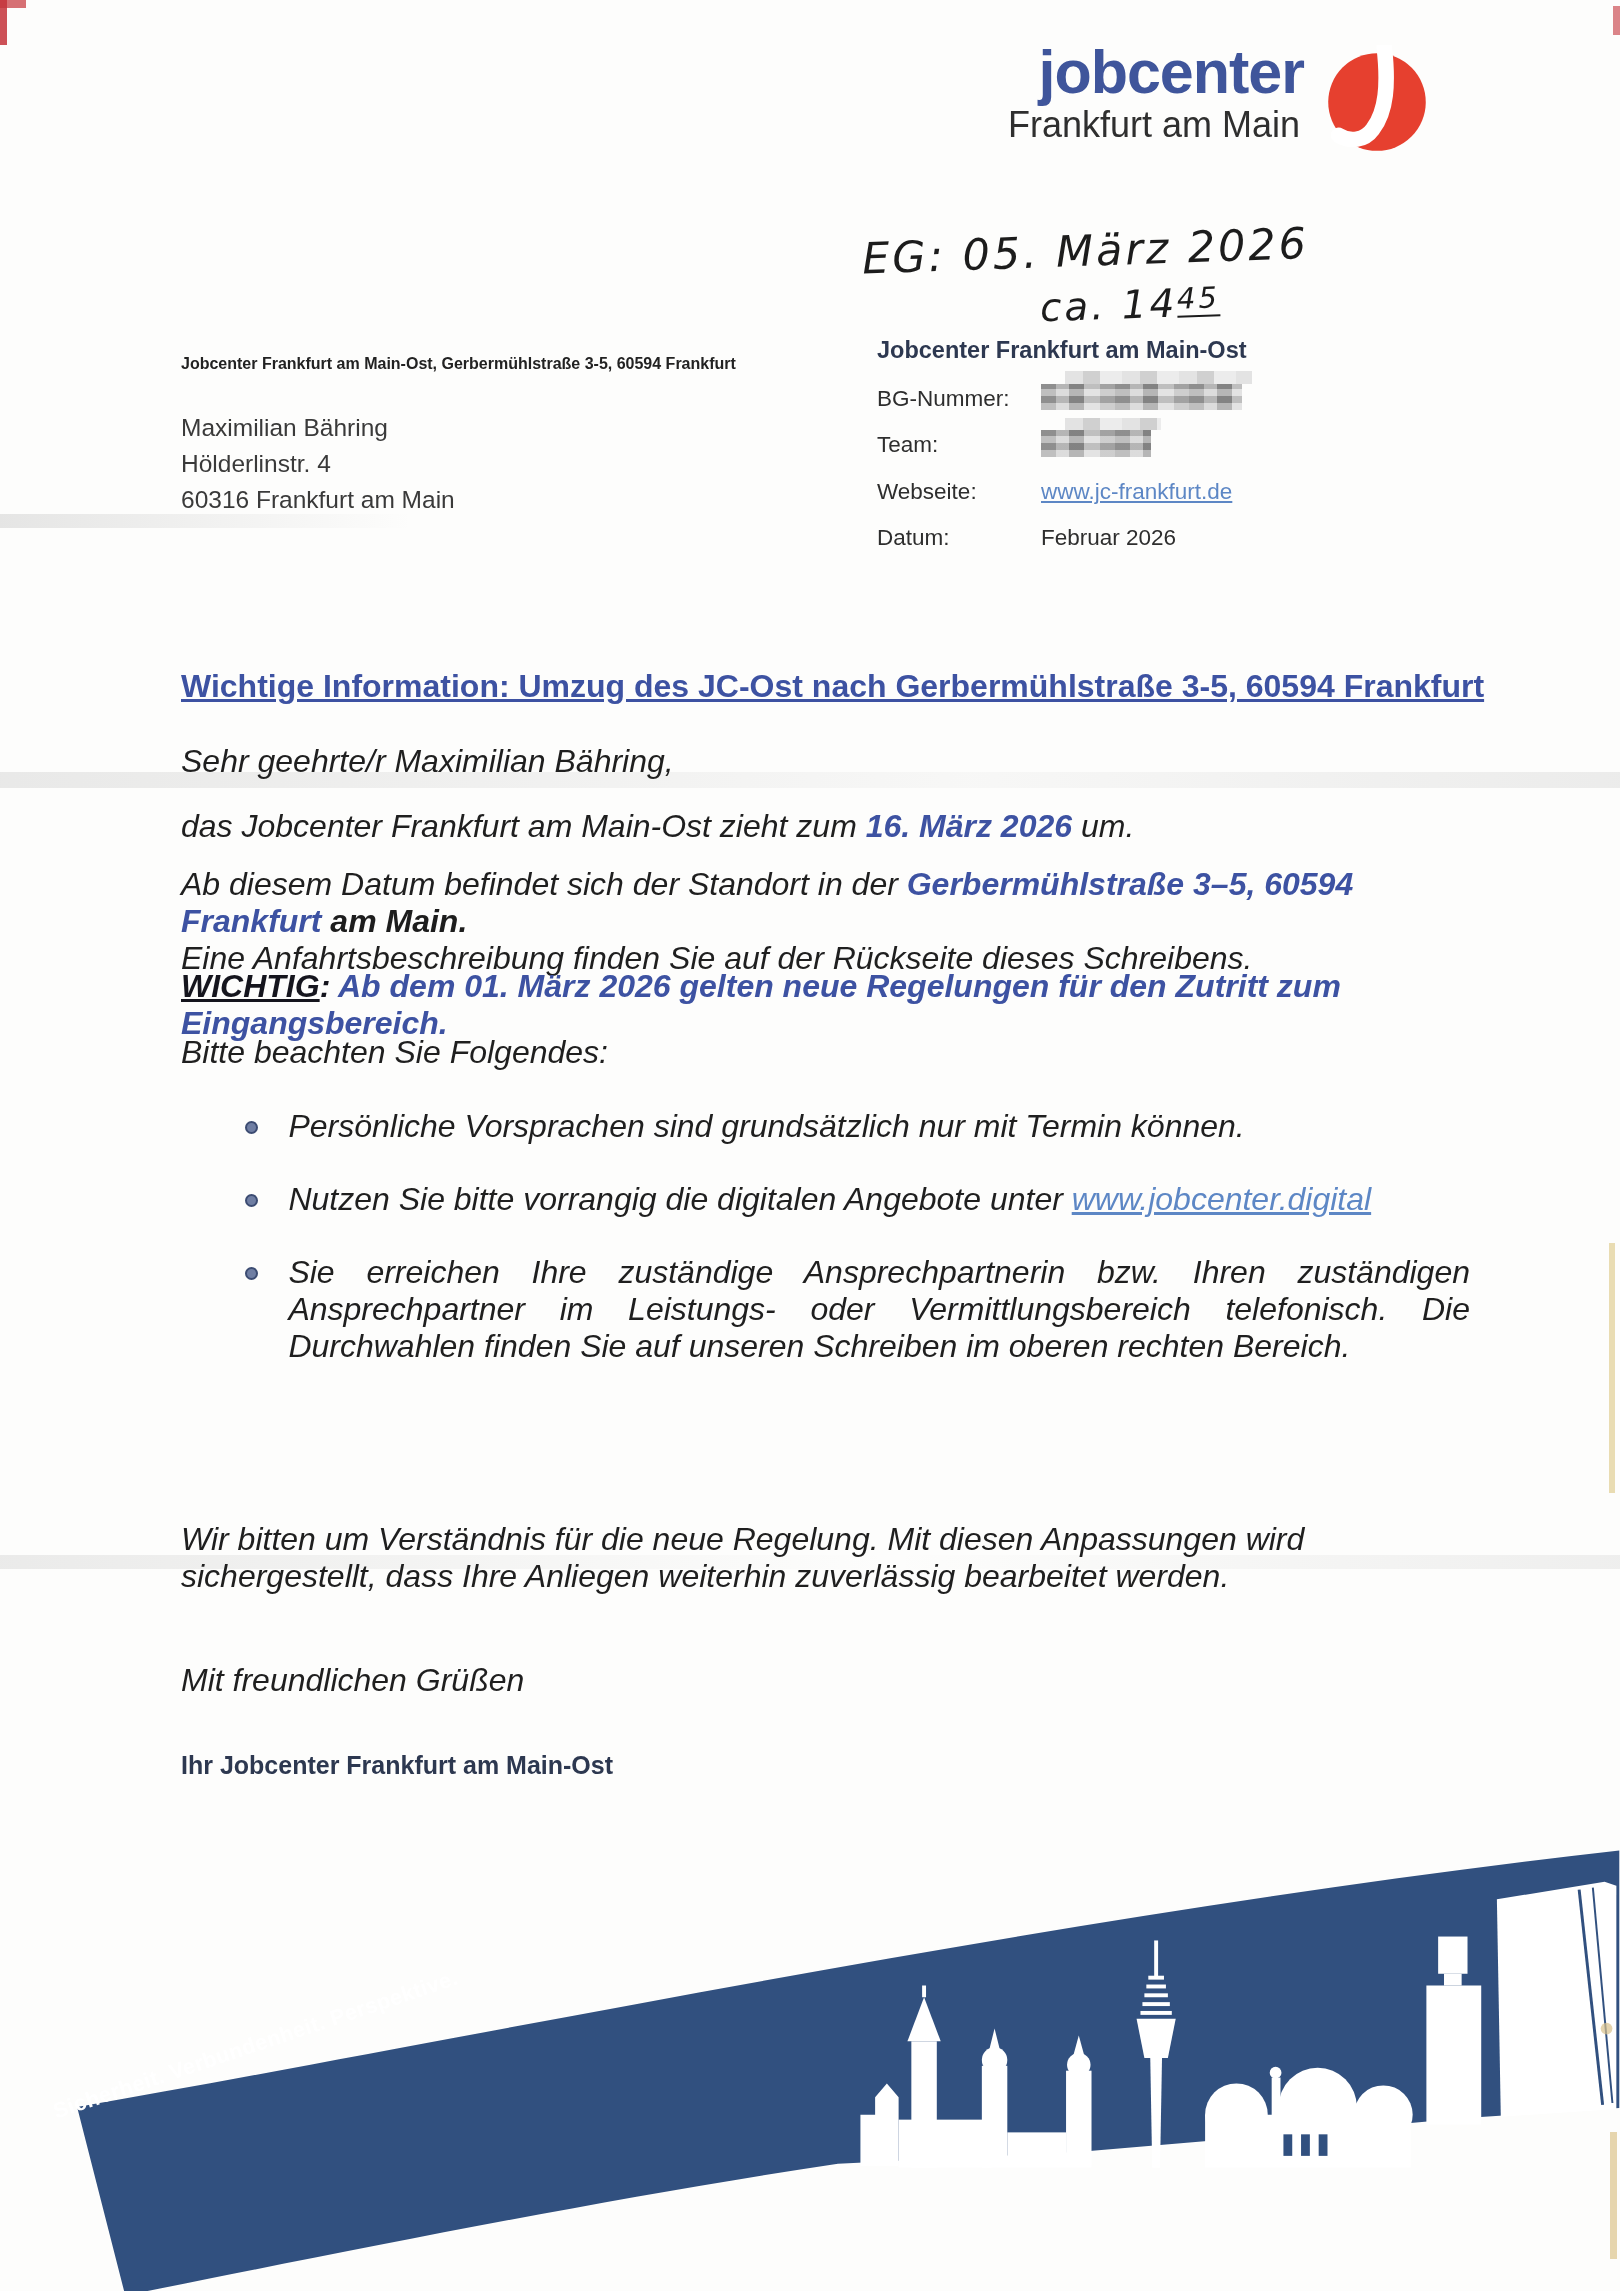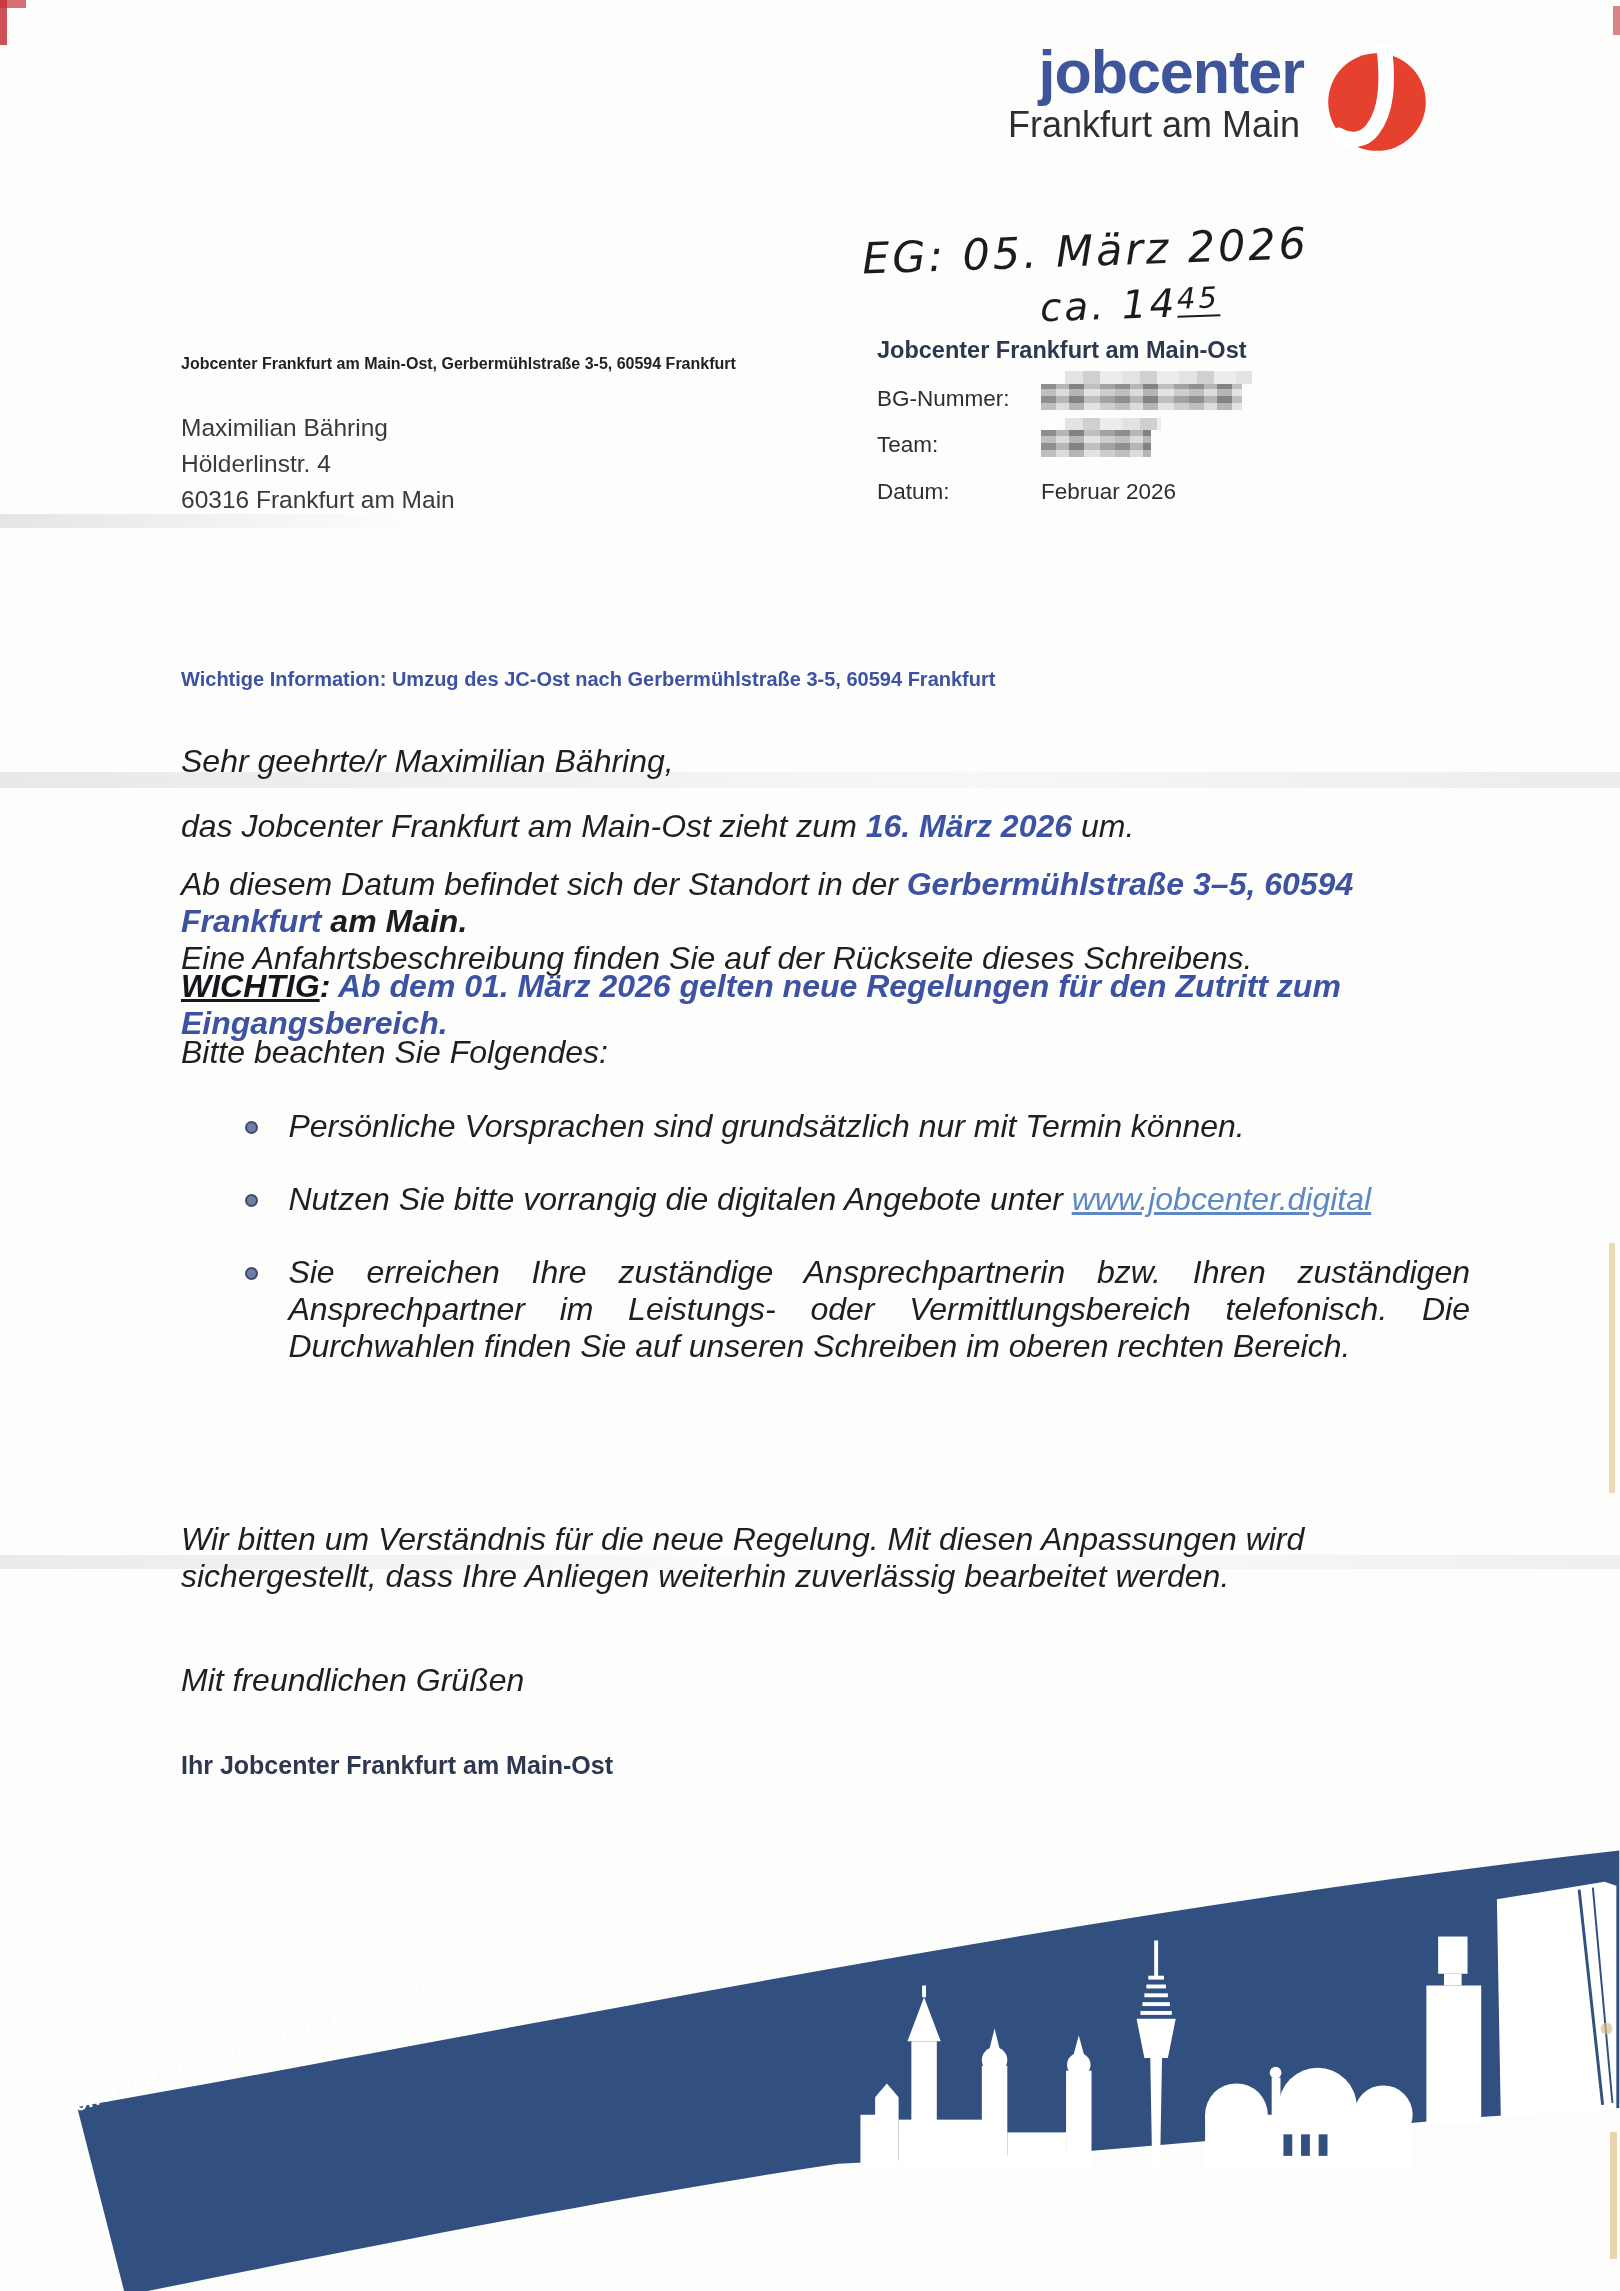--- a/index.html
+++ b/index.html
@@ -44,21 +44,21 @@
   }
   .redact::before{
     content:"";position:absolute;left:23.5px;right:-9.8px;top:-12.7px;height:12.7px;
     background:repeating-linear-gradient(90deg,#e3e3e3 0 17.6px,#d0d0d0 17.6px 35px,#ececec 35px 57px);
   }
   .redact.bg{width:201px;}
   .redact.team{width:110px;}
   a.link{color:#5d87c5;text-decoration:underline;}
   
   .body-text{font-size:32px;line-height:37px;color:#1f1f1f;font-style:italic;}
-  .subject{position:absolute;left:181px;top:668px;width:1304px;font-size:20px;font-weight:bold;color:#3d52a2;}
+  .subject{position:absolute;left:181px;top:668px;width:1304px;font-size:32px;font-weight:bold;color:#3d52a2;text-decoration:underline;}
   .salutation{position:absolute;left:181px;top:743px;}
   .p1{position:absolute;left:181px;top:808px;width:1304px;}
   .p2{position:absolute;left:181px;top:866px;width:1292px;}
   .accent{color:#3d52a2;font-weight:bold;}
   .bold-dark{font-weight:bold;color:#1d1d1d;}
   .wichtig{position:absolute;left:181px;top:968px;width:1304px;font-weight:bold;}
   .wichtig .w-label{color:#15151d;text-decoration:underline;}
   .wichtig .w-colon{color:#15151d;}
   .wichtig .w-text{color:#3d52a2;}
   .list-intro{position:absolute;left:181px;top:1034px;}
@@ -133,20 +133,24 @@
     <div class="info-title">Jobcenter Frankfurt am Main-Ost</div>
     <div class="info-row">
       <div class="info-label">BG-Nummer:</div>
       <div class="redact bg"></div>
     </div>
     <div class="info-row">
       <div class="info-label">Team:</div>
       <div class="redact team"></div>
     </div>
     <div class="info-row">
+      <div class="info-label">Webseite:</div>
+      <a class="link" href="#">www.jc-frankfurt.de</a>
+    </div>
+    <div class="info-row">
       <div class="info-label">Datum:</div>
       <div>Februar 2026</div>
     </div>
   </div>
 
   <div class="subject">Wichtige Information: Umzug des JC-Ost nach Gerbermühlstraße 3-5, 60594 Frankfurt</div>
 
   <div class="salutation body-text">Sehr geehrte/r Maximilian Bähring,</div>
 
   <div class="p1 body-text">

